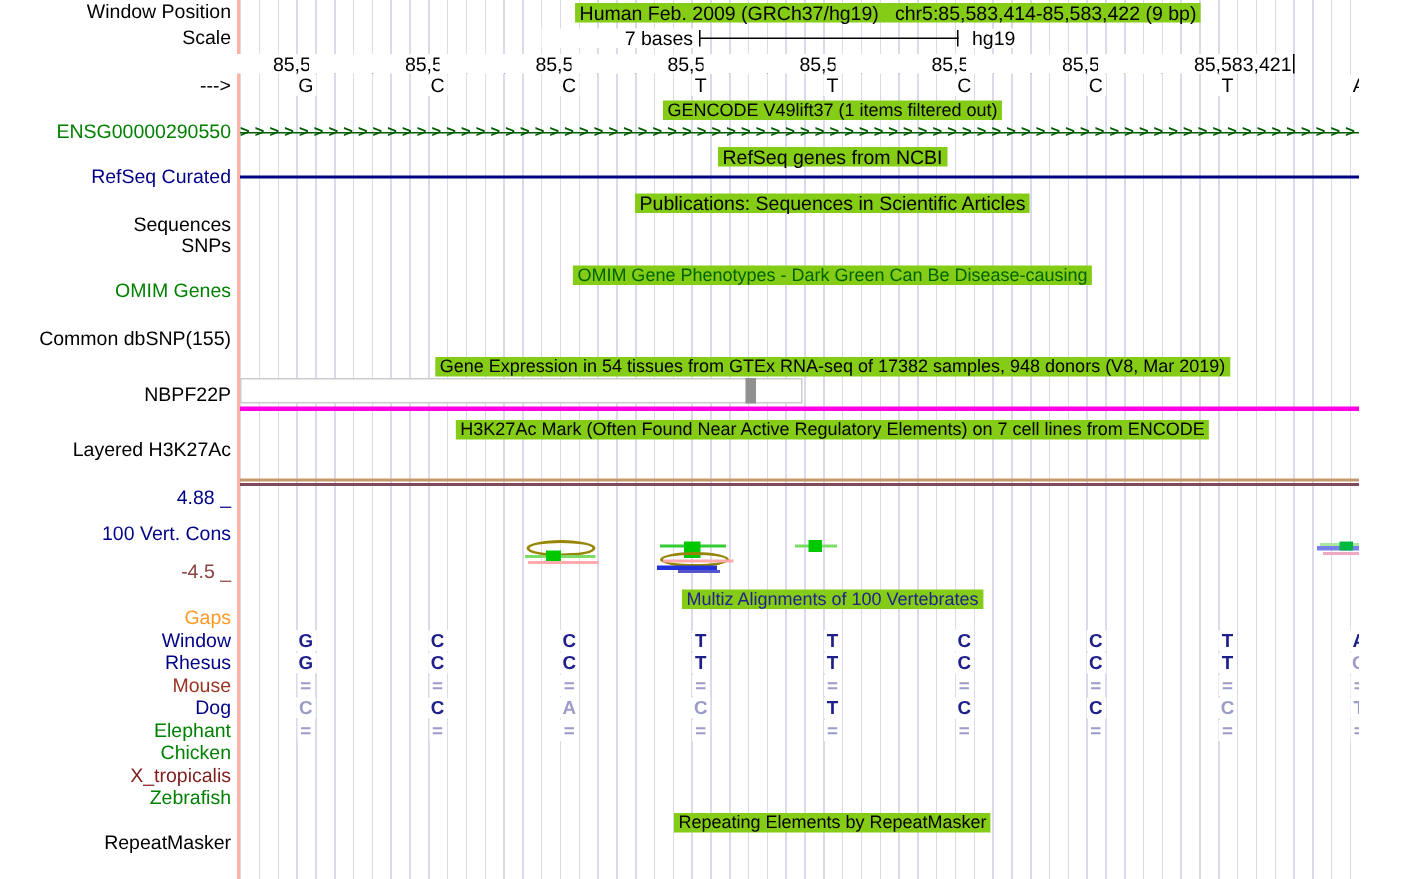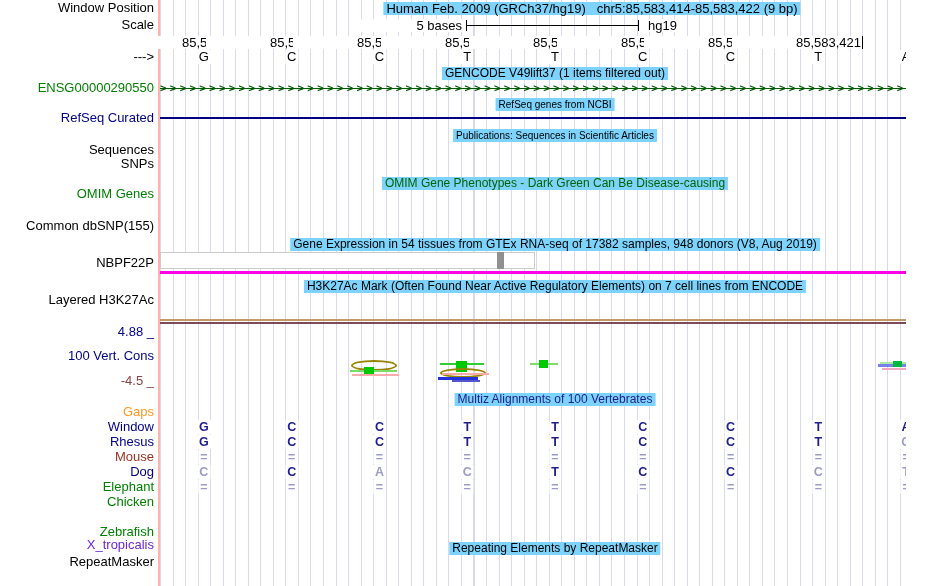--- a/index.html
+++ b/index.html
@@ -1,23 +1,23 @@
 <!DOCTYPE html>
 <html><head>
 <meta charset="utf-8">
 <style>
   html,body{margin:0;padding:0;background:#fff}
   #screen{position:relative;width:906px;height:586px;background:#fff;overflow:hidden;
           font-family:"Liberation Sans",sans-serif;color:#000}
   .abs{position:absolute}
   .lbl{position:absolute;left:0;width:154px;text-align:right;font-size:13px;line-height:14px;
        white-space:nowrap;color:#000}
-  .ctr{position:absolute;left:555px;transform:translateX(-50%);white-space:pre;background:#7dd3fc;
+  .ctr{position:absolute;left:555px;transform:translateX(-50%);white-space:pre;background:#84cc16;
        padding:0 3px;font-size:12px;line-height:13px;color:#000}
-  .sm{font-size:10px}
+  .sm{font-size:13px}
   .hline{position:absolute;left:160px;width:790px}
   .tick{position:absolute;width:1px;height:13px;background:#000}
   .rnum{position:absolute;text-align:right;font-size:13px;line-height:13px;background:#fff;
         padding:0 1px;white-space:nowrap}
   .bletter{position:absolute;transform:translateX(-50%);font-size:13px;line-height:14px;
            background:#fff;padding:0 2px}
   .aletter{position:absolute;transform:translateX(-50%);font-size:12.5px;font-weight:bold;
            line-height:14px;background:#fff;padding:0 2px}
   .glyph{position:absolute}
   #grid{position:absolute;left:160px;top:0;width:790px;height:586px;
@@ -33,21 +33,21 @@
   <div id="grid"></div>
   <div class="abs" style="left:158px;top:0;width:2px;height:586px;background:#ffb4a8"></div>
 
   <div class="lbl" style="top:1px">Window Position</div>
   <div class="lbl" style="top:18px">Scale</div>
   <div class="lbl" style="top:35px">chr5:</div>
   <div class="lbl" style="top:50px">---&gt;</div>
 
   <div class="ctr" style="top:2px;left:592px;font-size:13px">Human Feb. 2009 (GRCh37/hg19)   chr5:85,583,414-85,583,422 (9 bp)</div>
 
-  <div class="rnum" style="left:361px;top:19px;width:100px">5 bases</div>
+  <div class="rnum" style="left:361px;top:19px;width:100px">7 bases</div>
   <div class="abs" style="left:466px;top:25px;width:173px;height:1px;background:#000"></div>
   <div class="abs" style="left:466px;top:20px;width:1px;height:11px;background:#000"></div>
   <div class="abs" style="left:638px;top:20px;width:1px;height:11px;background:#000"></div>
   <div class="rnum" style="left:647px;top:19px">hg19</div>
 
   <div id="ruler-layer">
       <div class="rnum" style="left: 118px; top: 36px; width: 128px;">85,583,414</div>
       <div class="tick" style="left: 248px; top: 36px;"></div>
       <div class="rnum" style="left: 206px; top: 36px; width: 128px;">85,583,415</div>
       <div class="tick" style="left: 336px; top: 36px;"></div>
@@ -87,21 +87,21 @@
 
   <div class="ctr sm" style="top:129px">Publications: Sequences in Scientific Articles</div>
   <div class="lbl" style="top:143px">Sequences</div>
   <div class="lbl" style="top:157px">SNPs</div>
 
   <div class="ctr" style="top:177px;color:#006400">OMIM Gene Phenotypes - Dark Green Can Be Disease-causing</div>
   <div class="lbl" style="top:187px;color:#008000">OMIM Genes</div>
 
   <div class="lbl" style="top:219px">Common dbSNP(155)</div>
 
-  <div class="ctr" style="top:238px">Gene Expression in 54 tissues from GTEx RNA-seq of 17382 samples, 948 donors (V8, Aug 2019)</div>
+  <div class="ctr" style="top:238px">Gene Expression in 54 tissues from GTEx RNA-seq of 17382 samples, 948 donors (V8, Mar 2019)</div>
   <div class="lbl" style="top:256px">NBPF22P</div>
   <div class="abs" style="left:160px;top:252px;width:375px;height:17px;background:#fff;border:1px solid #cccccc;box-sizing:border-box"></div>
   <div class="abs" style="left:497px;top:252px;width:7px;height:17px;background:#909090"></div>
   <div class="hline" style="top:271px;height:3px;background:#ff00e6"></div>
 
   <div class="ctr" style="top:280px">H3K27Ac Mark (Often Found Near Active Regulatory Elements) on 7 cell lines from ENCODE</div>
   <div class="lbl" style="top:293px">Layered H3K27Ac</div>
   <div class="hline" style="top:319px;height:2px;background:#c49a6a"></div>
   <div class="hline" style="top:322px;height:2px;background:#7c4a58"></div>
 
@@ -176,20 +176,20 @@
       <div class="aletter" style="left: 203.89px; top: 480px; color: rgb(156, 156, 200);">=</div>
       <div class="aletter" style="left: 291.67px; top: 480px; color: rgb(156, 156, 200);">=</div>
       <div class="aletter" style="left: 379.45px; top: 480px; color: rgb(156, 156, 200);">=</div>
       <div class="aletter" style="left: 467.23px; top: 480px; color: rgb(156, 156, 200);">=</div>
       <div class="aletter" style="left: 555.01px; top: 480px; color: rgb(156, 156, 200);">=</div>
       <div class="aletter" style="left: 642.79px; top: 480px; color: rgb(156, 156, 200);">=</div>
       <div class="aletter" style="left: 730.57px; top: 480px; color: rgb(156, 156, 200);">=</div>
       <div class="aletter" style="left: 818.35px; top: 480px; color: rgb(156, 156, 200);">=</div>
       <div class="aletter" style="left: 906.13px; top: 480px; color: rgb(156, 156, 200);">=</div>
       <div class="lbl" style="top: 495px; color: rgb(0, 128, 0);">Chicken</div>
-      <div class="lbl" style="top: 510px; color: #6d28d9; margin-top: 28px;">X_tropicalis</div>
+      <div class="lbl" style="top: 510px; color: #7f1d1d;">X_tropicalis</div>
       <div class="lbl" style="top: 525px; color: rgb(0, 128, 0);">Zebrafish</div>
     </div>
 
   <div class="ctr" style="top:542px">Repeating Elements by RepeatMasker</div>
   <div class="lbl" style="top:555px">RepeatMasker</div>
 
 </div>
 
 </body></html>

